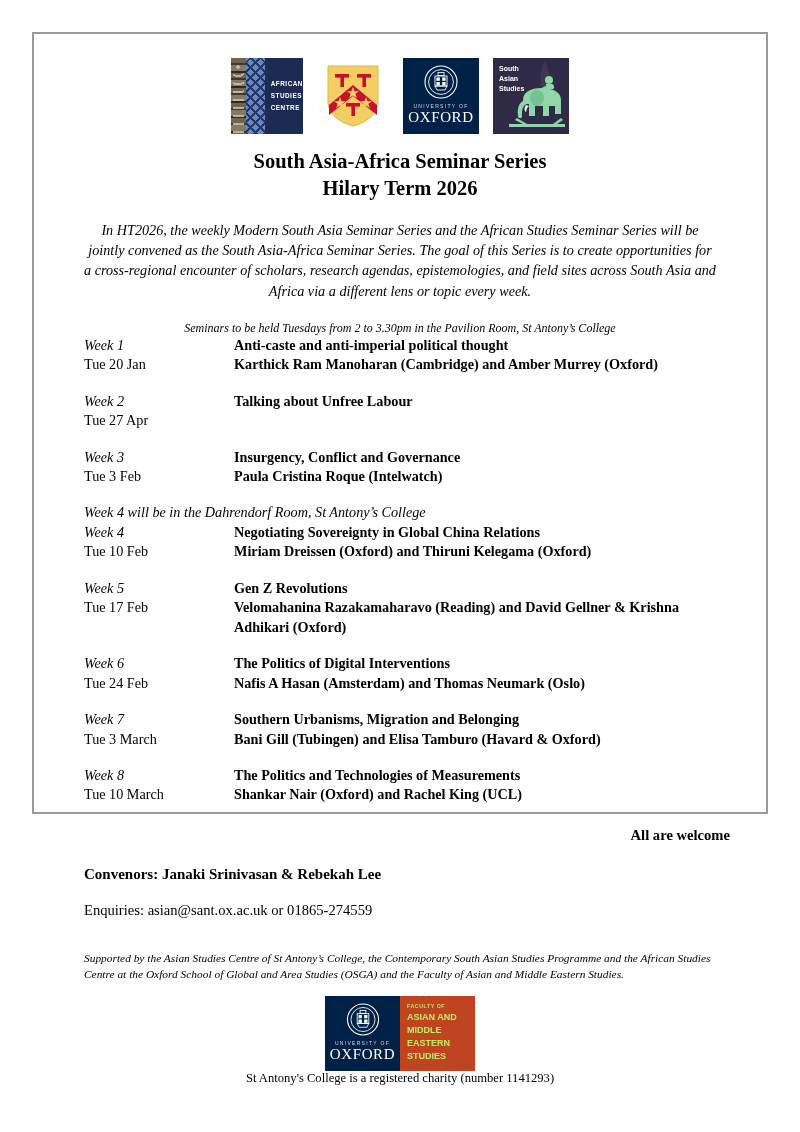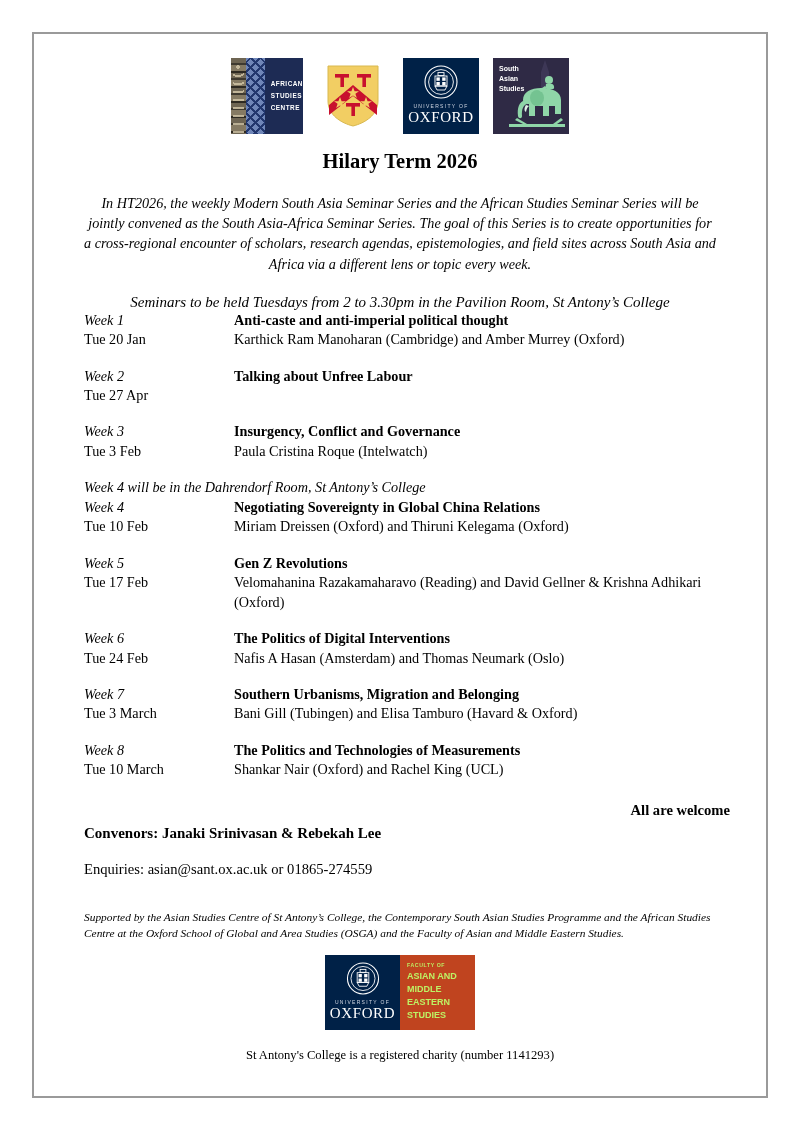--- a/index.html
+++ b/index.html
@@ -13,21 +13,21 @@
   #page {
     position: relative;
     width: 800px; height: 1132px;
     background: #ffffff;
     overflow: hidden;
   }
   
   #page-frame {
     position: absolute;
     left: 32px; top: 32px;
-    width: 736px; height: 1066px;
+    width: 736px; height: 782px;
     border: 2px solid #9a9a9a;
     background: #ffffff;
   }
   #frame-inner {
     position: absolute;
     left: 0; top: 0; right: 0; bottom: 0;
     padding: 14px 28px 0 28px;
   }
 
   
@@ -99,54 +99,54 @@
   .intro {
     font-style: italic;
     text-align: center;
     font-size: 14.2px;
     line-height: 1.42;
     margin: 18px 22px 0 22px;
   }
   .seminar-line {
     font-style: italic;
     text-align: center;
-    font-size: 15px;
+    font-size: 12px;
     margin-top: 20px;
   }
 
   
   .schedule { padding-left: 22px; padding-right: 8px; }
   .week-block { display: flex; margin-bottom: 17px; }
   .wk-left { width: 150px; flex: 0 0 150px; font-size: 14.2px; line-height: 1.37; }
   .wk-left .wk-num { font-style: italic; }
   .wk-left .wk-date { font-style: normal; font-family: Liberation Serif, serif; }
   .wk-right { flex: 1; font-size: 14.2px; line-height: 1.37; }
   .wk-right .wk-title { font-weight: bold; }
-  .wk-right .wk-speakers { font-weight: normal; }
+  .wk-right .wk-speakers { font-weight: bold; }
   .room-note { font-style: italic; font-size: 14.2px; line-height: 1.37; margin-bottom: 0px; }
 
   
   .all-welcome { text-align: right; font-weight: bold; font-size: 14.6px;
                  margin-top: 22px; padding-right: 8px; }
-  .convenors { font-weight: bold; font-size: 15px; margin-top: 6px; padding-left: 22px; }
+  .convenors { font-weight: bold; font-size: 15px; margin-top: 22px; padding-left: 22px; }
   .enquiries { font-size: 14.6px; margin-top: 19px; padding-left: 22px; }
   .support { font-style: italic; font-size: 11.4px; line-height: 1.38;
              margin-top: 32px; padding-left: 22px; padding-right: 14px; }
 
   .bottom-logos { display: flex; justify-content: center; align-items: center;
                   gap: 0px; margin-top: 14px; }
   .logo-ox2 { width: 75px; height: 75px; background:#002147; position:relative;
               display:flex; flex-direction:column; align-items:center; justify-content:flex-end;
               padding-bottom:9px; }
   .logo-fames { width: 75px; height: 75px; background:#c0441f; color:#bef264;
                 font-family:"Liberation Sans", sans-serif; padding:7px 6px 0 7px; }
   .fames-small { font-size: 5.2px; letter-spacing: .6px; font-weight: bold; opacity:.95; }
   .fames-big { font-size: 9px; font-weight: bold; line-height: 1.42; margin-top: 2px; }
 
-  .charity { text-align: center; font-size: 12.6px; margin-top: 18px; }
+  .charity { text-align: center; font-size: 12.6px; margin-top: 0; }
 </style>
 </head>
 <body>
 
 <div id="page">
   <div id="page-frame">
     <div id="frame-inner">
 
       <div class="logo-row">
 
@@ -227,20 +227,21 @@
           </svg>
           <div class="sas-text">
             <div>South</div>
             <div>Asian</div>
             <div>Studies</div>
           </div>
         </div>
       </div>
 
       <div class="title">
+        <div>South Asia-Africa Seminar Series</div>
         <div>Hilary Term 2026</div>
       </div>
 
       <div class="intro">In HT2026, the weekly Modern South Asia Seminar Series and the African Studies Seminar Series will be jointly convened as the South Asia-Africa Seminar Series. The goal of this Series is to create opportunities for a cross-regional encounter of scholars, research agendas, epistemologies, and field sites across South Asia and Africa via a different lens or topic every week.</div>
       <div class="seminar-line">Seminars to be held Tuesdays from 2 to 3.30pm in the Pavilion Room, St Antony’s College</div>
 
       <div class="schedule">
 
         <div class="week-block">
           <div class="wk-left">

